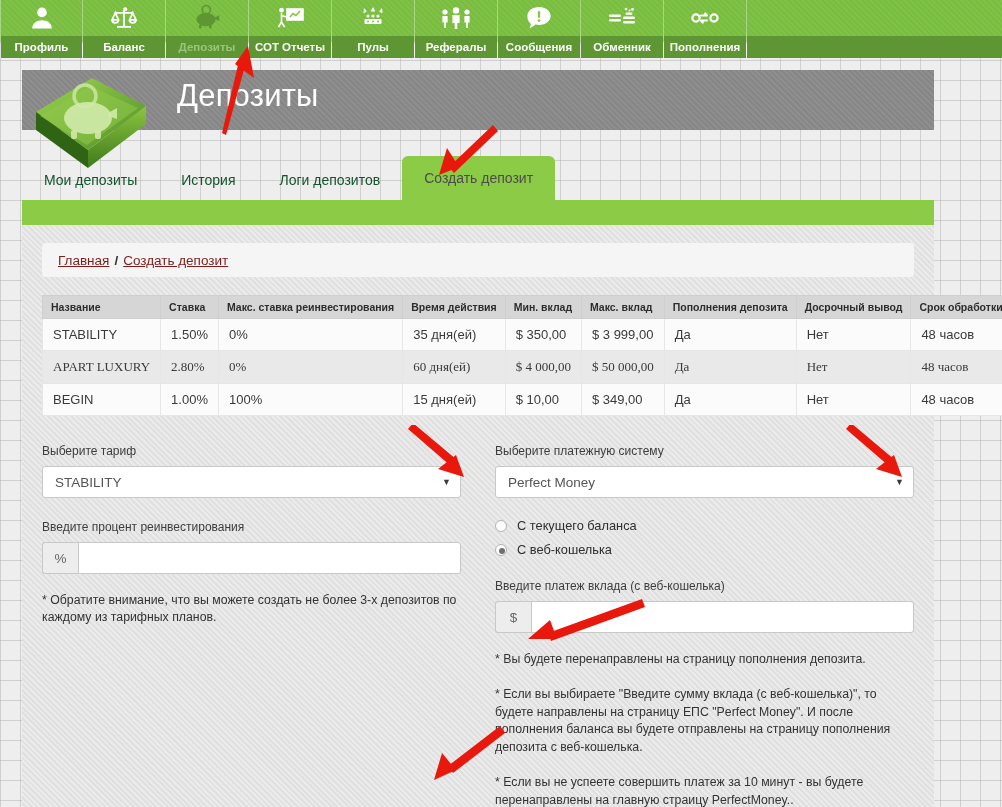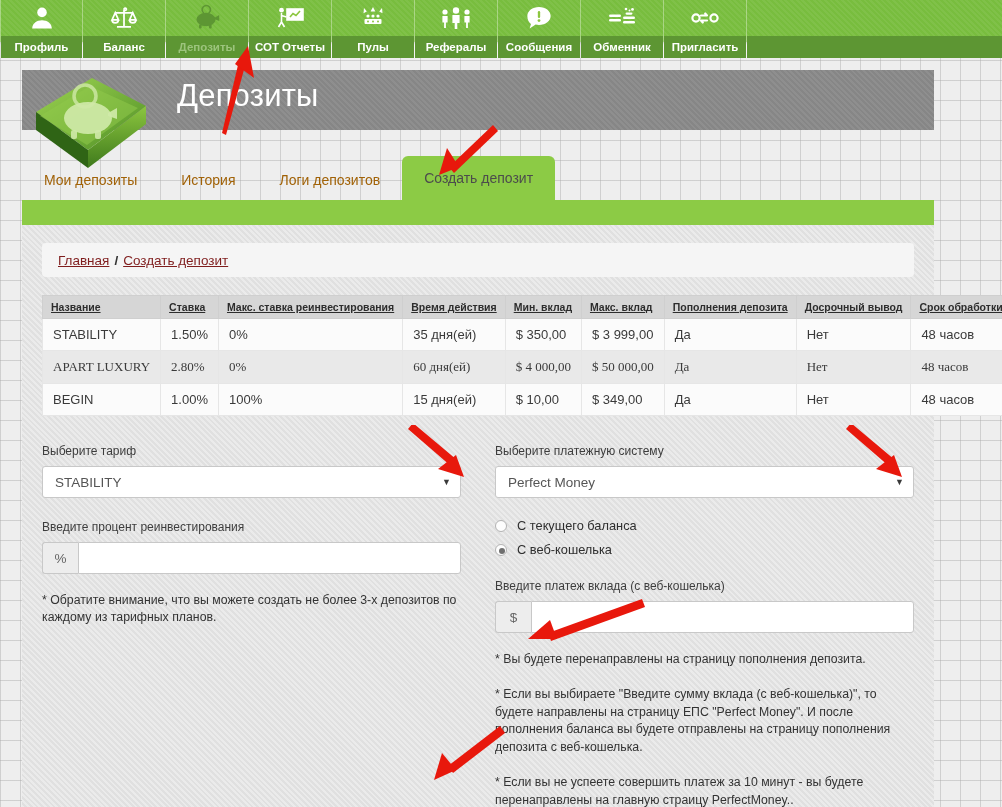--- a/index.html
+++ b/index.html
@@ -70,21 +70,21 @@
   }
 
   
   #tabs {
     position: absolute; left: 22px; top: 156px; width: 912px; height: 44px;
     display: flex; align-items: flex-end;
   }
   .tab {
     height: 40px; padding: 0 22px;
     display: flex; align-items: center; justify-content: center;
-    font-size: 14px; color: #a16207; cursor: pointer;
+    font-size: 14px; color: #14532d; cursor: pointer;
     border-radius: 6px 6px 0 0;
   }
   .tab.active {
     background: #8ccb45; color: #4c4c4c; height: 44px;
   }
   #green-bar {
     position: absolute; left: 22px; top: 200px; width: 912px; height: 25px;
     background: #8ccb45;
   }
 
@@ -107,21 +107,21 @@
 
   
   #plans-table {
     margin-top: 18px; width: 872px; border-collapse: collapse;
     background: #fbfbfb; font-size: 13px; color: #3a3a3a;
   }
   #plans-table th {
     background: #d6d6d6; color: #2d2d2d;
     font-size: 10.5px; font-weight: bold;
     text-align: left; padding: 5px 8px;
-    border: 1px solid #cfcfcf; white-space: nowrap; text-decoration: underline;
+    border: 1px solid #cfcfcf; white-space: nowrap;
   }
   #plans-table td {
     padding: 8px 10px; border: 1px solid #e6e6e6;
     white-space: nowrap; font-size: 13px;
   }
   #plans-table tr.odd td { background: #fbfbfb; }
   #plans-table tr.even td { background: #e9e9e9; font-family: Liberation Serif, serif; }
 
   
   #form-area { margin-top: 28px; display: flex; gap: 34px; }
@@ -280,21 +280,21 @@
   </div>
 
   <div class="nav-item">
     <div class="nav-icon">
       <svg width="32" height="28" viewBox="0 0 32 24" fill="none" stroke="currentColor" stroke-width="2.2">
         <circle cx="7" cy="12" r="3.6"></circle>
         <circle cx="25" cy="12" r="3.6"></circle>
         <path d="M12 9.5h6l-1.8-2M18 14.5h-6l1.8 2" stroke-linecap="round" stroke-linejoin="round"></path>
       </svg>
     </div>
-    <div class="nav-label">Пригласить</div>
+    <div class="nav-label">Пополнения</div>
   </div>
 
   <div id="nav-filler">
     <div class="nav-label-bg"></div>
   </div>
 </div>
 
 <div id="page-banner">
   <div id="banner-title">Депозиты</div>
 </div>

